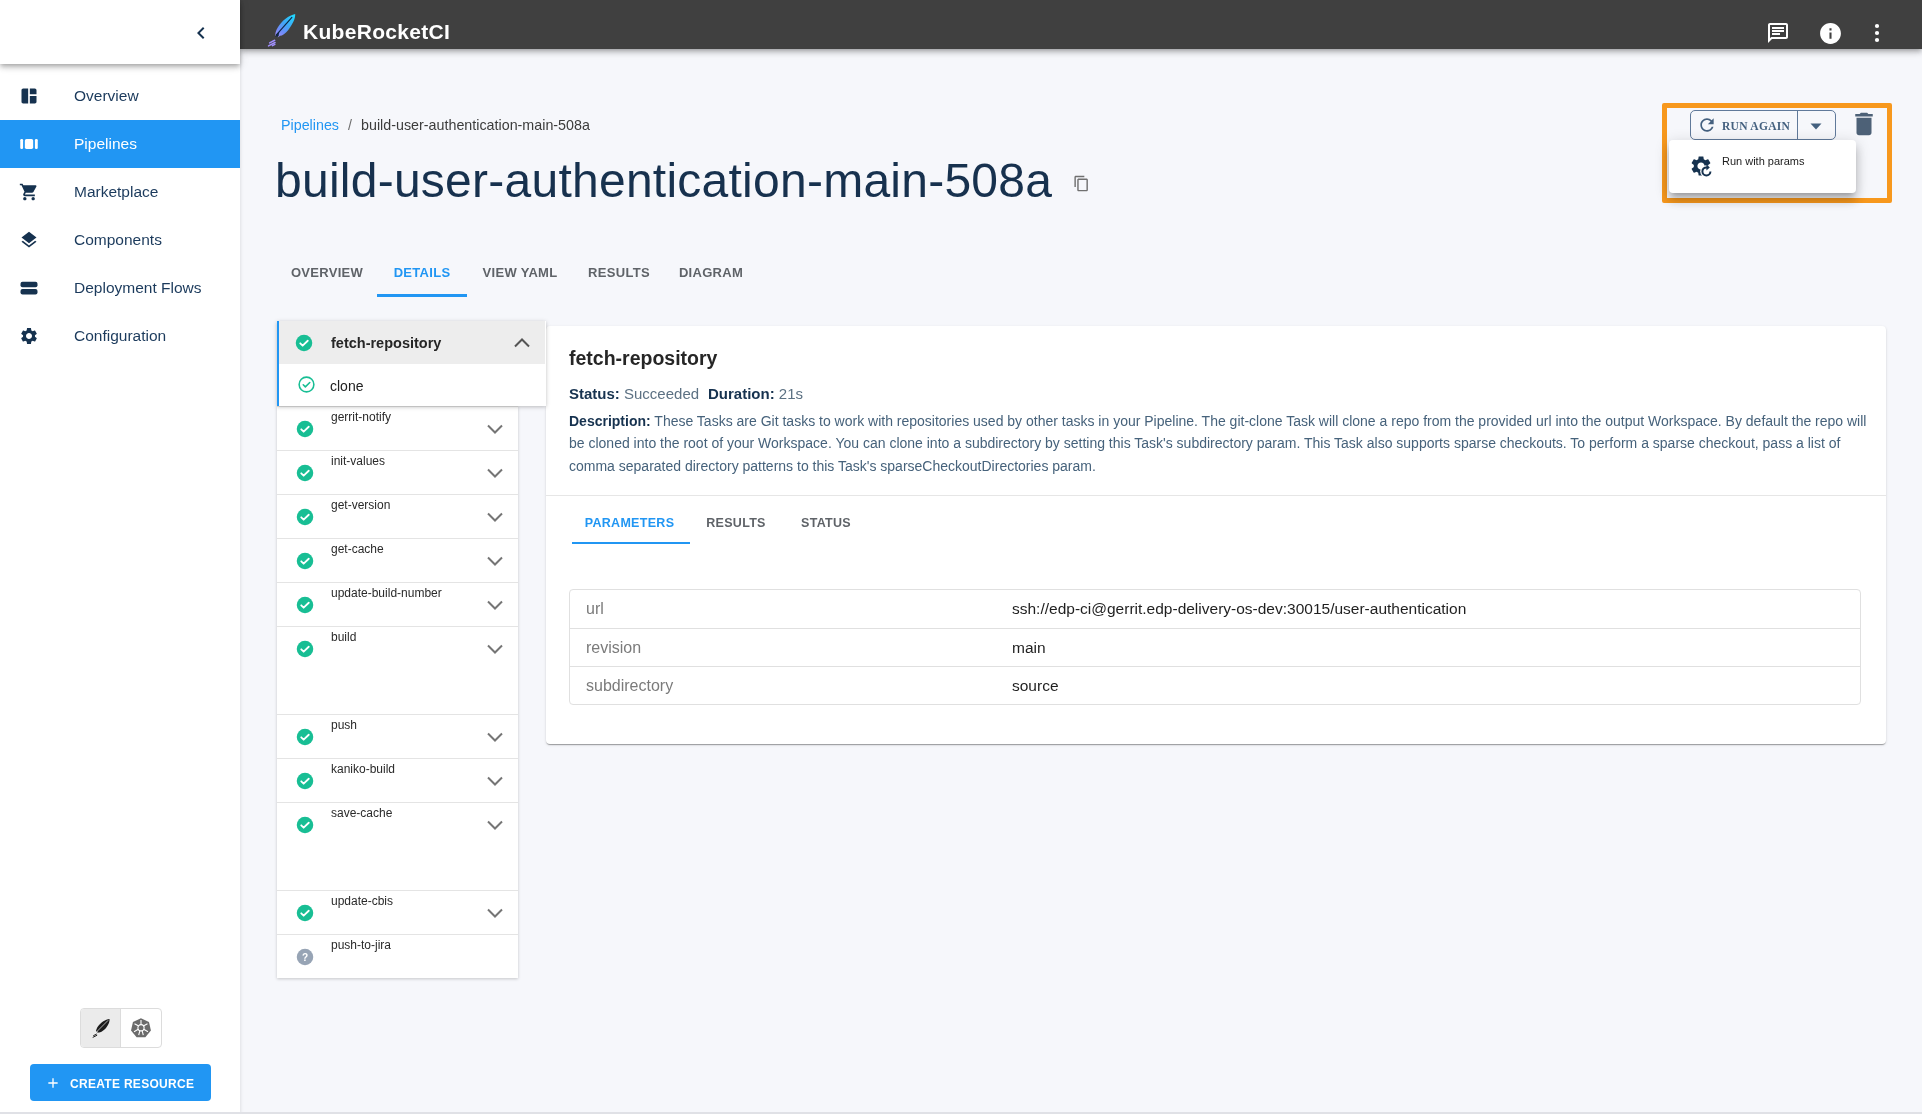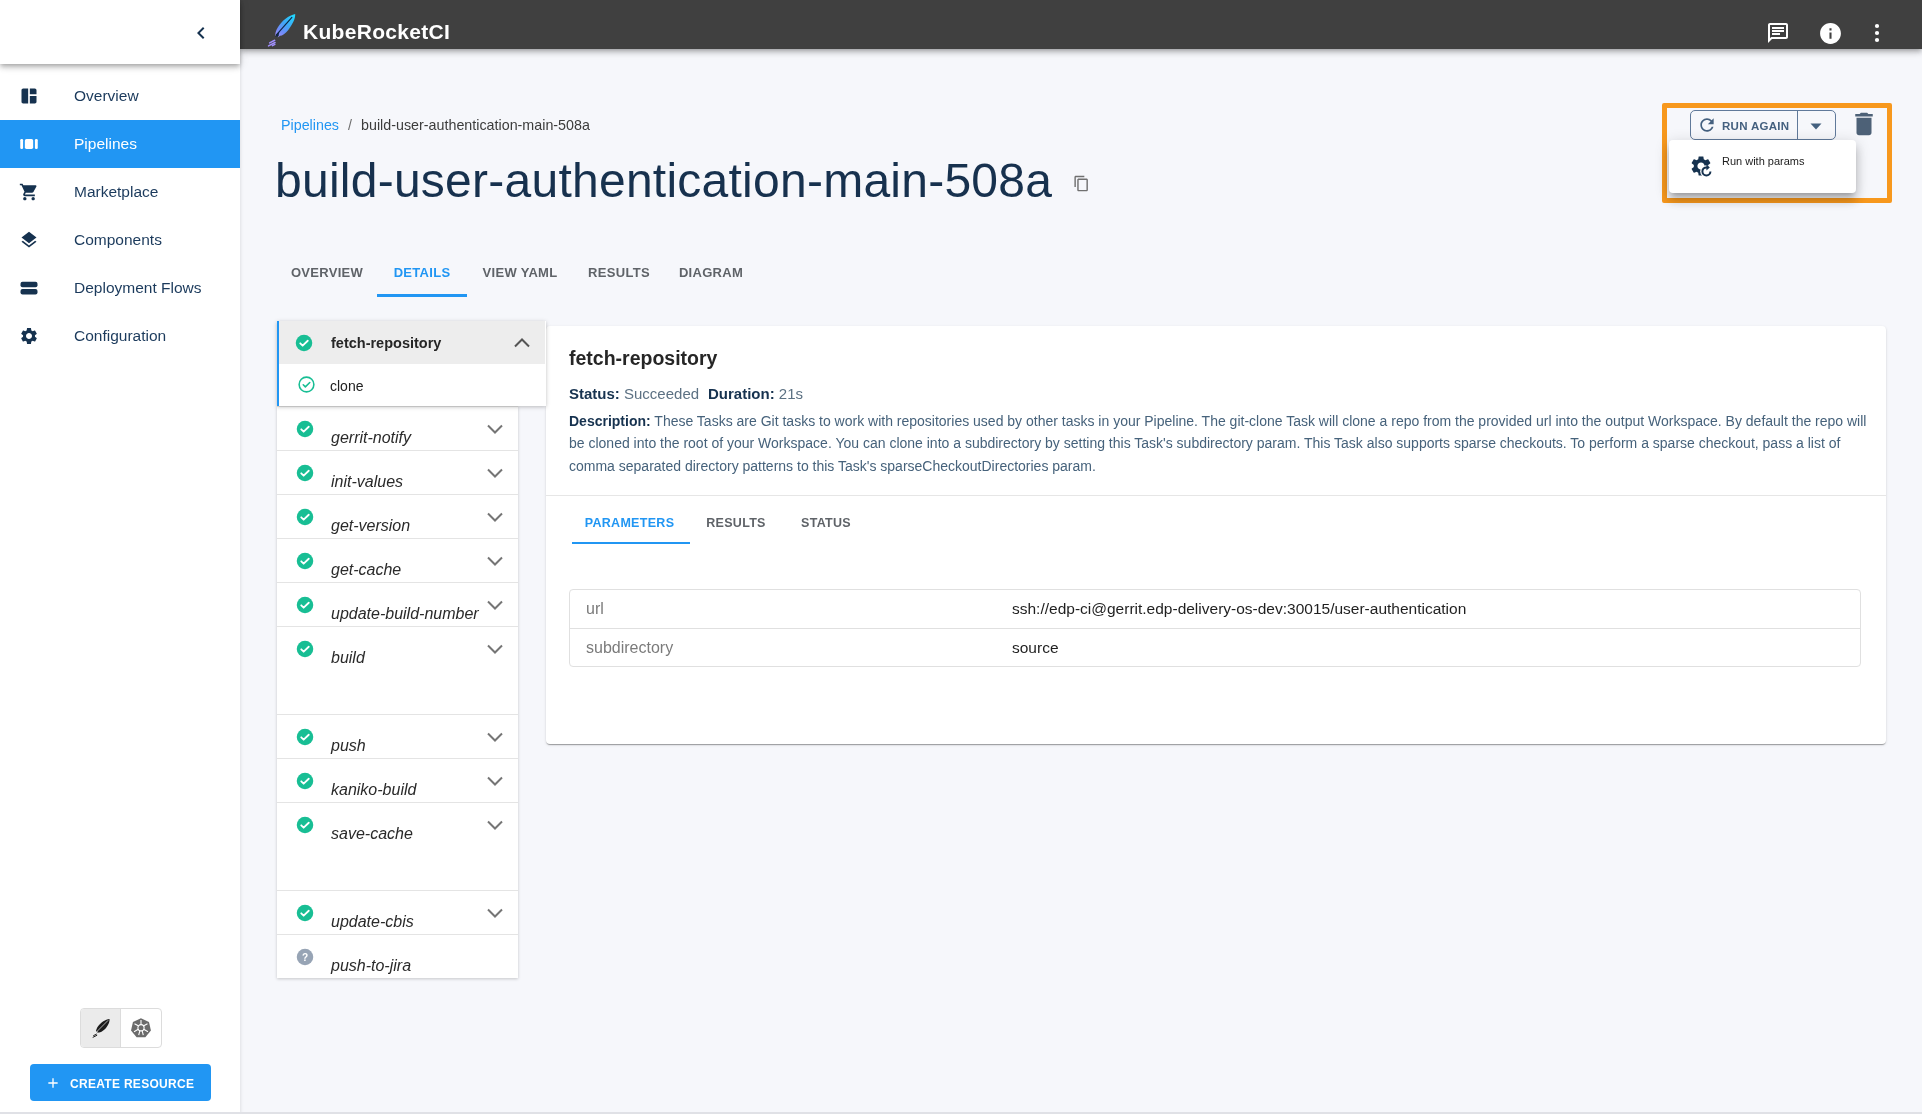--- a/index.html
+++ b/index.html
@@ -37,40 +37,40 @@
   #title { position:absolute; left:275px; top:156.5px; font-size:48px; font-weight:400; color:#17314e; line-height:48px; letter-spacing:0.25px; }
   #copyico { position:absolute; left:1073px; top:175px; }
 
   
   .tab1 { position:absolute; top:265px; transform:translateX(-50%); font-size:13px; font-weight:bold; letter-spacing:.3px; color:#5f6368; white-space:nowrap; }
   .tab1.on { color:#2196f3; }
   #tabline1 { position:absolute; left:377px; top:294px; width:90px; height:3px; background:#2196f3; }
 
   
   #orange { position:absolute; left:1662px; top:103px; width:230px; height:100px; border:5px solid #f7981d; border-radius:2px; z-index:5;}
-  #runbtn { position:absolute; left:1690px; top:110px; width:146px; height:30px; border:1px solid #60799a; border-radius:5px; color:#44607f; }
+  #runbtn { position:absolute; left:1690px; top:110px; width:146px; height:30px; border:1px solid #60799a; border-radius:5px; color:#44607f;font-family:Liberation Serif, serif; }
   #runbtn .mainseg { position:absolute; left:0; top:0; width:107px; height:28px; border-right:1px solid #60799a; }
   #runbtn .txt { position:absolute; left:31px; top:8.5px; font-size:11.5px; font-weight:bold; letter-spacing:.3px; white-space:nowrap; }
   #runbtn .refr { position:absolute; left:6px; top:4px; }
   #runbtn .arr { position:absolute; left:116px; top:10px; }
   #trash { position:absolute; left:1849px; top:109px; }
   #runmenu { position:absolute; left:1669px; top:140px; width:187px; height:53px; background:#fff; border-radius:4px; z-index:6;
     box-shadow:0 5px 5px -3px rgba(0,0,0,.2),0 8px 10px 1px rgba(0,0,0,.14),0 3px 14px 2px rgba(0,0,0,.12); }
   #runmenu .gico { position:absolute; left:20px; top:14px; }
   #runmenu .gtxt { position:absolute; left:53px; top:15px; font-size:11px; color:#1c1c1c; }
 
   
   #expbox { position:absolute; left:277px; top:321px; width:269px; height:85px; background:#fff; border-left:2.5px solid #2196f3;
     box-shadow:0 1px 4px rgba(0,0,0,.25); z-index:4; }
   #expbox .hd { position:absolute; left:0; top:0; width:266px; height:43px; background:#ededed; }
   #tasklist { position:absolute; left:277px; top:406px; width:241px; height:572px; background:#fff;
     box-shadow:0 1px 3px rgba(0,0,0,.2); z-index:3; }
   .trow { position:absolute; left:0; width:241px; height:44px; border-top:1px solid #e4e4e4; }
   .trow .tico { position:absolute; left:19px; top:13px; }
-  .trow .ttxt { position:absolute; left:54px; top:22px; font-size:16px; color:#2a2a2a;font-style:italic; }
+  .trow .ttxt { position:absolute; left:54px; top:3px; font-size:12px; color:#2a2a2a; }
   .trow .tchev { position:absolute; left:208px; top:16px; }
 
   
   #card { position:absolute; left:546px; top:326px; width:1340px; height:418px; background:#fff; border-radius:4px;
     box-shadow:0 2px 1px -1px rgba(0,0,0,.2),0 1px 1px 0 rgba(0,0,0,.14),0 1px 3px 0 rgba(0,0,0,.12); z-index:2;}
   #cardtitle { position:absolute; left:23px; top:21px; font-size:19.5px; font-weight:bold; color:#262626; }
   #statusline { position:absolute; left:23px; top:59px; font-size:15px; }
   .lbl { font-weight:bold; color:#16324f; }
   .val { color:#5c7183; }
   #desc { position:absolute; left:23px; top:84px; font-size:14px; line-height:22.4px; color:#46627b; width:1312px; white-space:nowrap; }
@@ -366,19 +366,23 @@
     <div class="tab2" style="left:190px">RESULTS</div>
     <div class="tab2" style="left:280px">STATUS</div>
     <div id="tabline2"></div>
     <table id="ptable">
       <tbody>
           <tr>
             <td class="k">url</td>
             <td class="v">ssh://edp-ci@gerrit.edp-delivery-os-dev:30015/user-authentication</td>
           </tr>
       <tr>
+            <td class="k">revision</td>
+            <td class="v">main</td>
+          </tr>
+      <tr>
             <td class="k">subdirectory</td>
             <td class="v">source</td>
           </tr>
     </tbody>
       </table>
   </div>
 </div>
 
 </body></html>

